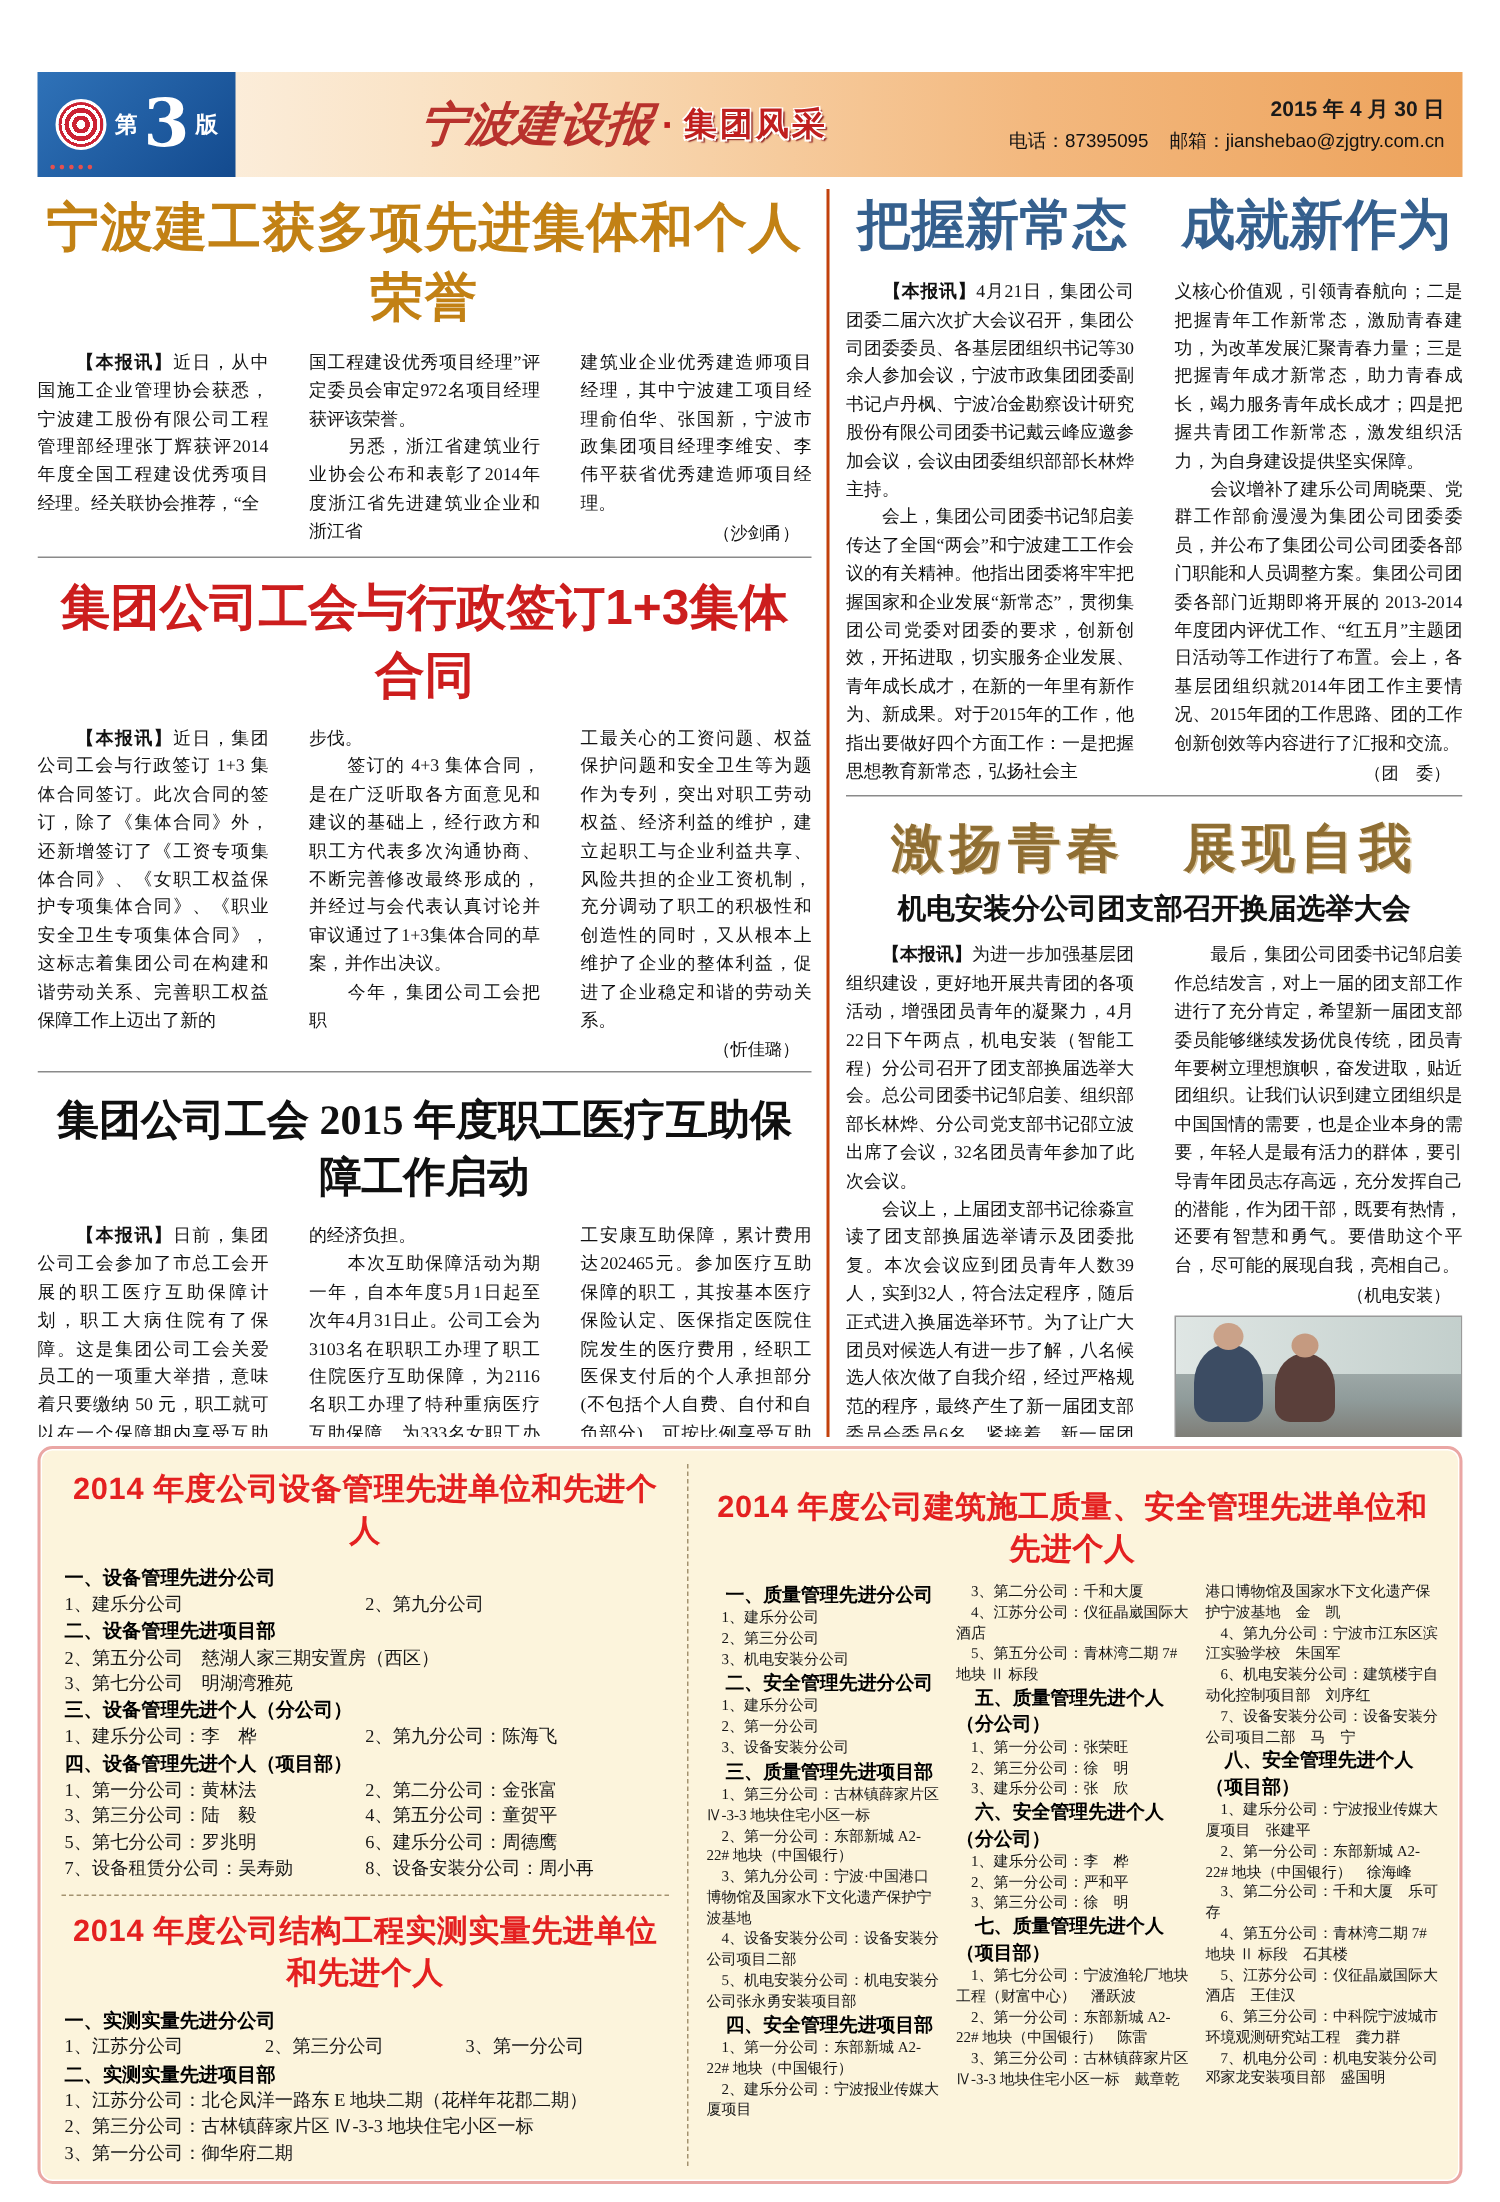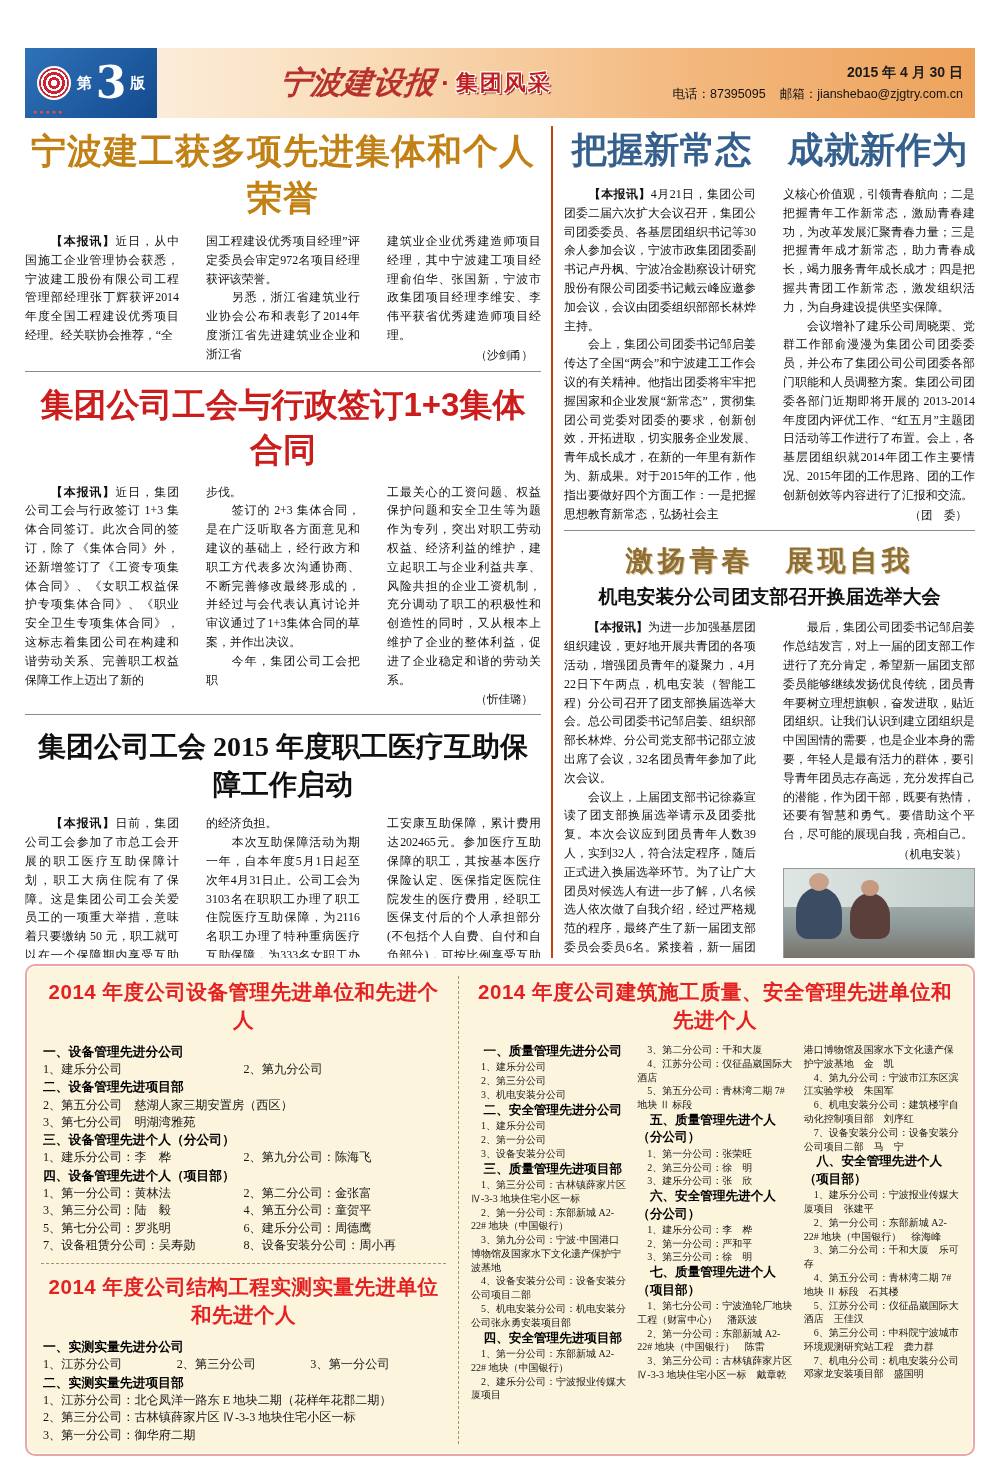--- a/index.html
+++ b/index.html
@@ -41,40 +41,40 @@
     font-family:"Liberation Serif", serif; }
   .para b { font-family:"Liberation Sans", sans-serif; }
   .byline { text-align:right; font-size:11.5px; font-family:"Liberation Serif", serif; padding:3px 8px 0 0; color:#111; }
 
   .t1 { text-align:center; font-size:35px; font-weight:900; color:#c28114; letter-spacing:1px; margin:2px 0 10px; }
   .t2 { text-align:center; font-size:33px; font-weight:900; color:#cc1d1d; letter-spacing:0px; margin:4px 0 10px; }
   .t3 { text-align:center; font-size:28px; font-weight:900; color:#101010; font-family:"Liberation Serif", serif; margin:6px 0 10px; }
 
   .kicker { font-size:19px; font-weight:bold; color:#0d0d0d; margin:0 0 4px 2px; }
   .t-b1 { text-align:center; font-size:36px; font-weight:900; color:#35608e; font-family:"Liberation Serif", serif; margin:0 0 10px; }
-  .t-b2 { text-align:center; font-size:28px; font-weight:900; color:#8f6e33; letter-spacing:4px; margin:4px 0 4px;
+  .t-b2 { text-align:center; font-size:35px; font-weight:900; color:#8f6e33; letter-spacing:4px; margin:4px 0 4px;
     text-shadow:1px 1px 0 #d8c39a; }
   .sub-b2 { text-align:center; font-size:19px; font-weight:bold; color:#111; font-family:"Liberation Serif", serif; margin:0 0 8px; }
 
   
   .photo { margin-top:6px; width:100%; height:188px; position:relative; overflow:hidden; border:1px solid #9a9a9a;
     background:linear-gradient(180deg,#b9c3c2 0%,#8f9b9a 30%,#6f6257 55%,#4a3f35 100%); }
   .ph-win { position:absolute; left:0; top:0; right:0; height:38px; background:linear-gradient(90deg,#dfe6e4,#c3cfcc); }
   .ph-p1 { position:absolute; left:12px; top:18px; width:46px; height:52px; border-radius:50% 50% 12px 12px; background:#3c4c63; }
   .ph-p1::before { content:""; position:absolute; left:13px; top:-14px; width:20px; height:18px; border-radius:50%; background:#caa289; }
   .ph-p2 { position:absolute; left:66px; top:24px; width:40px; height:46px; border-radius:50% 50% 10px 10px; background:#5a3f3a; }
   .ph-p2::before { content:""; position:absolute; left:11px; top:-13px; width:18px; height:16px; border-radius:50%; background:#c59a80; }
 
   
   .bulletin { position:absolute; left:25px; right:25px; top:964px; height:492px;
     background:#fcf4dc; border:2px solid #eaa6a4; border-radius:10px; box-shadow:0 0 0 1px #fff inset;
     display:flex; padding:10px 14px; overflow:hidden; }
   .bl { width:405px; display:flex; flex-direction:column; }
   .dash-v { border-left:1px dashed #a3926f; margin:0 12px; }
-  .br { flex:1; min-width:0; }
+  .br { flex:1; min-width:0;margin-top:12px; }
   .dash-h { border-top:1px dashed #a3926f; margin:9px 0 7px; }
   .bt { color:#e42020; text-align:center; font-size:20.5px; font-weight:900; letter-spacing:0.5px; margin:2px 0 9px; }
   .lns { padding:0 2px; }
   .ln { font-size:12.2px; line-height:1.42; color:#161616; font-family:"Liberation Serif", serif; }
   .ln.hd { font-family:"Liberation Sans", sans-serif; font-weight:bold; font-size:12.8px; color:#000; }
   .pair { display:flex; }
   .pair span { flex:1; }
   .bcols { display:flex; gap:11px; }
   .bc { flex:1; min-width:0; }
   .bc .ln { font-size:10px; line-height:1.38; text-indent:1em; }
@@ -139,21 +139,21 @@
         <h1 class="t2">集团公司工会与行政签订1+3集体合同</h1>
         <div class="cols">
           <div class="c">
               <div>
                 <div class="para">　　<b>【本报讯】</b>近日，集团公司工会与行政签订 1+3 集体合同签订。此次合同的签订，除了《集体合同》外，还新增签订了《工资专项集体合同》、《女职工权益保护专项集体合同》、《职业安全卫生专项集体合同》，这标志着集团公司在构建和谐劳动关系、完善职工权益保障工作上迈出了新的</div>
               </div>
             </div>
           <div class="c">
               <div>
                 <div class="para">步伐。</div>
-                <div class="para">　　签订的 2+3 集体合同，是在广泛听取各方面意见和建议的基础上，经行政方和职工方代表多次沟通协商、不断完善修改最终形成的，并经过与会代表认真讨论并审议通过了1+3集体合同的草案，并作出决议。</div>
+                <div class="para">　　签订的 4+3 集体合同，是在广泛听取各方面意见和建议的基础上，经行政方和职工方代表多次沟通协商、不断完善修改最终形成的，并经过与会代表认真讨论并审议通过了1+3集体合同的草案，并作出决议。</div>
                 <div class="para">　　今年，集团公司工会把职</div>
               </div>
             </div>
           <div class="c">
               <div>
                 <div class="para">工最关心的工资问题、权益保护问题和安全卫生等为题作为专列，突出对职工劳动权益、经济利益的维护，建立起职工与企业利益共享、风险共担的企业工资机制，充分调动了职工的积极性和创造性的同时，又从根本上维护了企业的整体利益，促进了企业稳定和谐的劳动关系。</div>
               </div>
             <div class="byline">（忻佳璐）</div>
             </div>
         </div>

